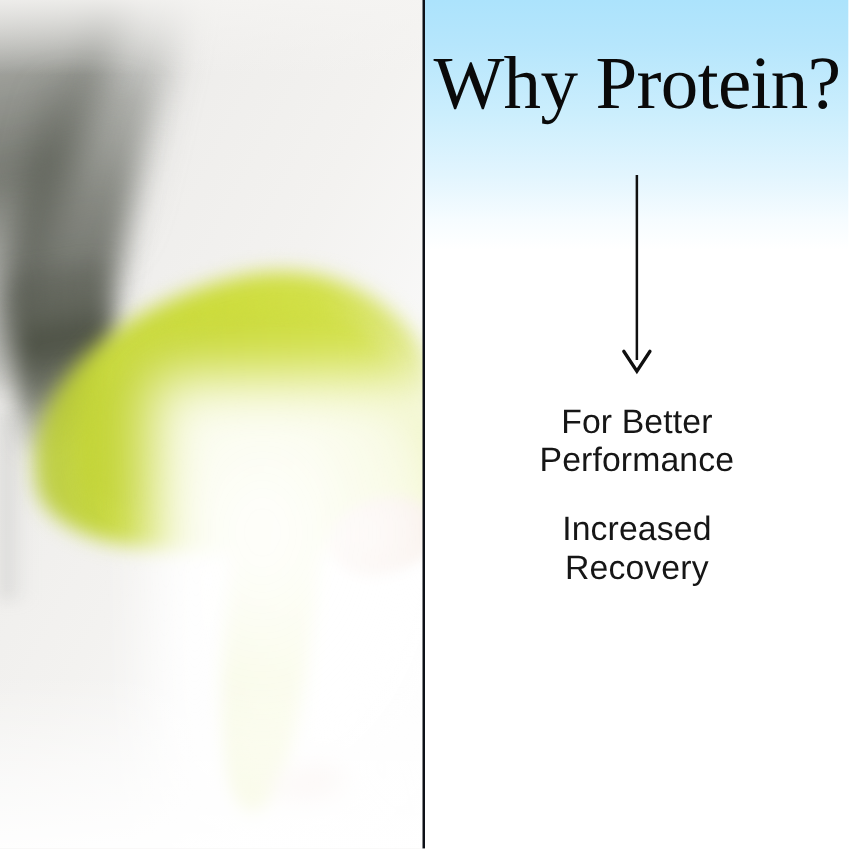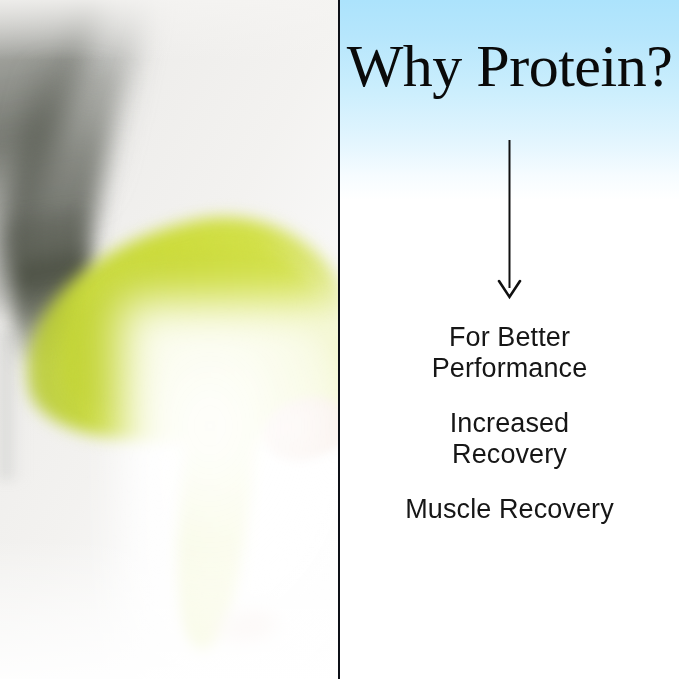--- a/index.html
+++ b/index.html
@@ -375,18 +375,17 @@
     <div class="benefits">
       <div class="benefit">
         <span class="line">For Better</span>
         <span class="line">Performance</span>
       </div>
       <div class="benefit">
         <span class="line">Increased</span>
         <span class="line">Recovery</span>
       </div>
       <div class="benefit">
-        <span class="line">Muscle Recovery</span>
       </div>
     </div>
   </div>
 
 </div>
 
 </body></html>

